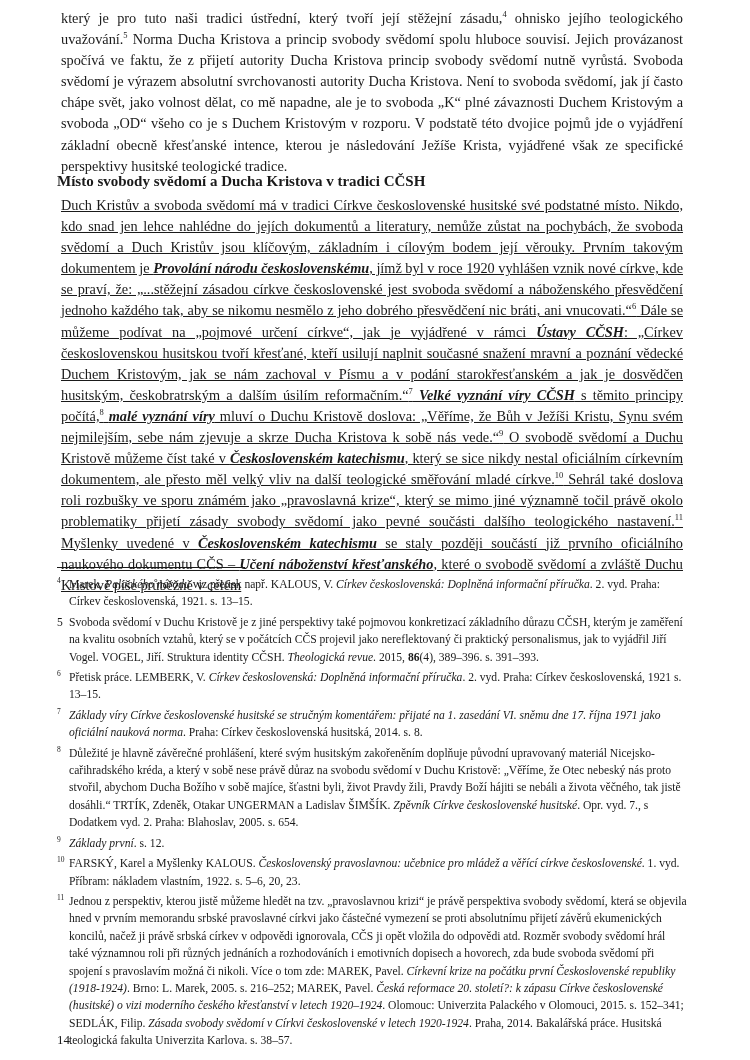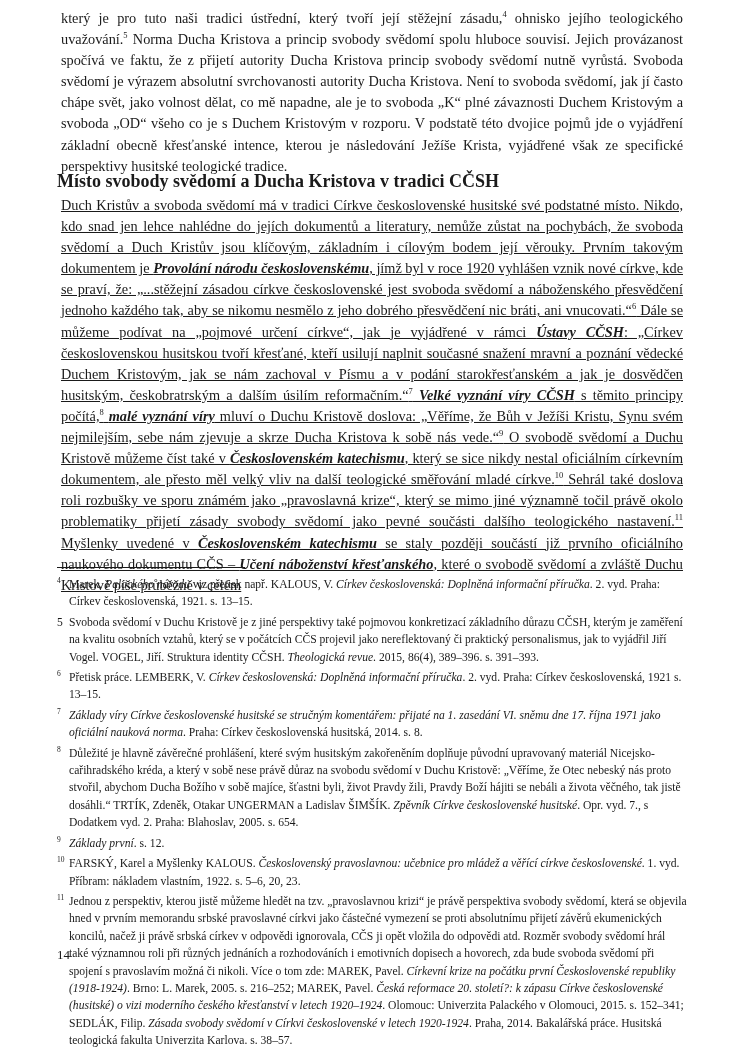--- a/index.html
+++ b/index.html
@@ -1,32 +1,32 @@
 <!DOCTYPE html>
 <html><head>
 <meta charset="utf-8">
 <style>
   html, body { margin: 0; padding: 0; background: #ffffff; }
   body { width: 750px; height: 1060px; position: relative; overflow: hidden; color: #1a1a1a; }
   .page { position: absolute; left: 57px; top: 0; width: 630px; font-family: "Liberation Serif", "DejaVu Serif", serif; }
   .body-text { position: absolute; left: 0; width: 630px; font-size: 14.3px; line-height: 21.1px; text-align: justify; }
   .p1 { top: 4px; }
-  .heading { position: absolute; top: 171px; left: 0; font-size: 18px; font-weight: bold; line-height: 21px; }
+  .heading { position: absolute; top: 171px; left: 0; font-size: 15px; font-weight: bold; line-height: 21px; }
   .p2 { top: 191px; text-decoration: underline; }
   .body-text p { margin: 4px; }
   sup { font-size: 8.5px; line-height: 0; vertical-align: 6px; }
   i.bi { font-style: italic; font-weight: bold; }
   .rule { position: absolute; left: 0; top: 567px; width: 188px; height: 1px; background: #1a1a1a; }
   .footnotes { position: absolute; left: 0; top: 576px; width: 630px; font-size: 11.6px; line-height: 17.4px; text-align: left; }
   .fn { position: relative; padding-left: 12px; margin: 0 0 3px 0; }
   .fn .num { position: absolute; left: 0; top: 0; font-size: 7.5px; line-height: 10px; }
   .fn .num.plain { font-size: 11.6px; line-height: 17.4px; }
   .fn i { font-style: italic; }
-  .fn b { font-weight: normal; }
-  .page-number { position: absolute; left: 0; top: 947px; font-size: 13px; }
+  .fn b { font-weight: bold; }
+  .page-number { position: absolute; left: 0; top: 1032px; font-size: 13px; }
 </style>
 </head>
 <body>
 
 <div class="page">
 
   <div class="body-text p1">
     <p><span>který je pro tuto naši tradici ústřední, který tvoří její stěžejní zásadu,</span><sup>4</sup><span> ohnisko jejího teologického uvažování.</span><sup>5</sup><span> Norma Ducha Kristova a princip svobody svědomí spolu hluboce souvisí. Jejich provázanost spočívá ve faktu, že z přijetí autority Ducha Kristova princip svobody svědomí nutně vyrůstá. Svoboda svědomí je výrazem absolutní svrchovanosti autority Ducha Kristova. Není to svoboda svědomí, jak jí často chápe svět, jako volnost dělat, co mě napadne, ale je to svoboda „K“ plné závaznosti Duchem Kristovým a svoboda „OD“ všeho co je s Duchem Kristovým v rozporu. V podstatě této dvojice pojmů jde o vyjádření základní obecně křesťanské intence, kterou je následování Ježíše Krista, vyjádřené však ze specifické perspektivy husitské teologické tradice.</span></p>
   </div>
 

